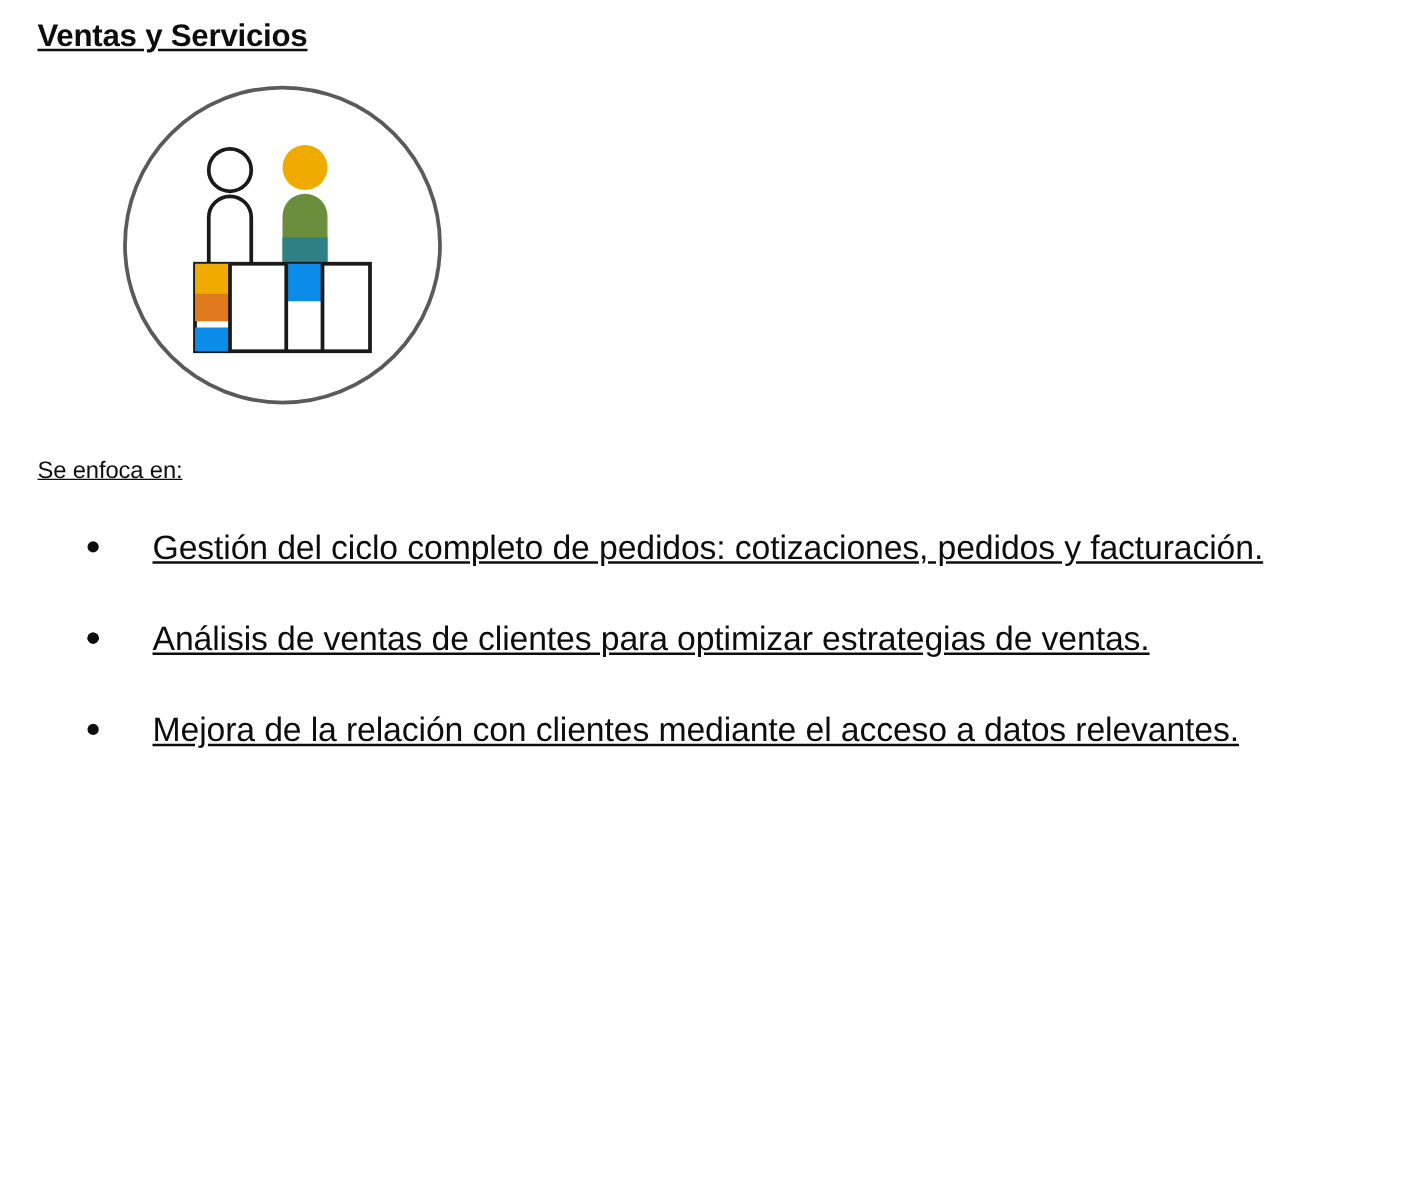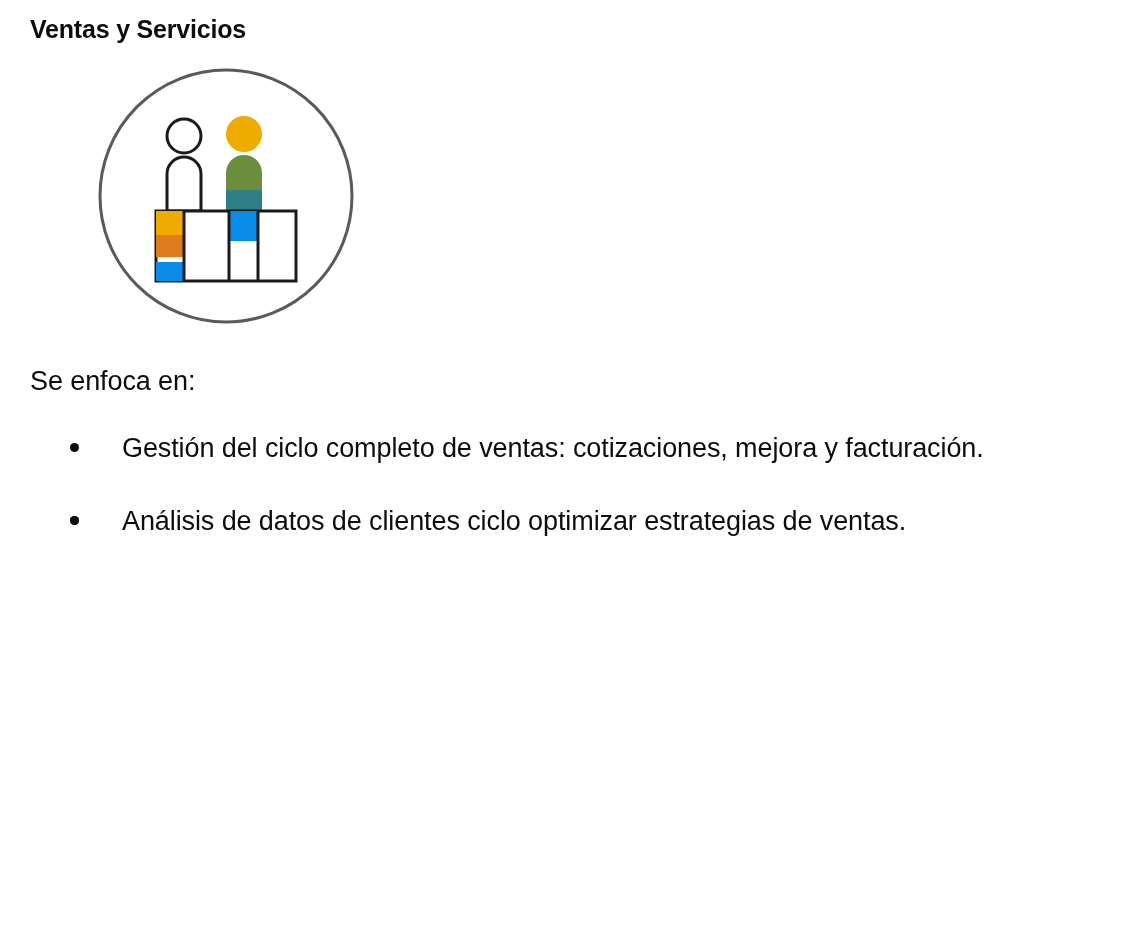--- a/index.html
+++ b/index.html
@@ -10,20 +10,21 @@
   body {
     width: 1122px;
     height: 948px;
     font-family: "Liberation Sans", sans-serif;
     color: #0d0d0d;
     overflow: hidden;
   }
   .page {
     padding: 14px 30px 0 30px;
     box-sizing: border-box;
+    text-decoration: underline;
   }
   .section-title {
     font-size: 25px;
     font-weight: bold;
     letter-spacing: -0.2px;
     line-height: 1.2;
     margin: 0 0 0 0;
   }
   .icon-wrap {
     margin: 22px 0 0 66px;
@@ -32,21 +33,21 @@
     font-size: 27px;
     line-height: 1.45;
     margin: 30px 0 0 0;
     max-width: 1060px;
     letter-spacing: -0.1px;
   }
   .benefit-label {
     font-weight: bold;
   }
   .intro-para {
-    font-size: 27px;
+    font-size: 19px;
     line-height: 1.45;
     margin: 32px 0 0 0;
     letter-spacing: -0.1px;
   }
   ul.bullets {
     list-style: none;
     margin: 28px 0 0 0;
     padding: 0;
   }
   ul.bullets li {
@@ -94,18 +95,19 @@
       <line x1="133" y1="145" x2="133" y2="215" stroke="#1a1a1a" stroke-width="3"></line>
       <line x1="162" y1="145" x2="162" y2="215" stroke="#1a1a1a" stroke-width="3"></line>
       <line x1="88" y1="145" x2="88" y2="215" stroke="#1a1a1a" stroke-width="3"></line>
     </svg>
   </div>
 
 
   <p class="intro-para">Se enfoca en:</p>
 
   <ul class="bullets">
-    <li><span class="dot"></span><span>Gestión del ciclo completo de ventas: cotizaciones, mejora y facturación.</span></li>
+    <li><span class="dot"></span><span>Gestión del ciclo completo de pedidos: cotizaciones, pedidos y facturación.</span></li>
     <li><span class="dot"></span></li>
-    <li><span class="dot"></span><span>Análisis de datos de clientes ciclo optimizar estrategias de ventas.</span></li>
+    <li><span class="dot"></span><span>Análisis de ventas de clientes para optimizar estrategias de ventas.</span></li>
+    <li><span class="dot"></span><span>Mejora de la relación con clientes mediante el acceso a datos relevantes.</span></li>
   </ul>
 
 </div>
 
 </body></html>

